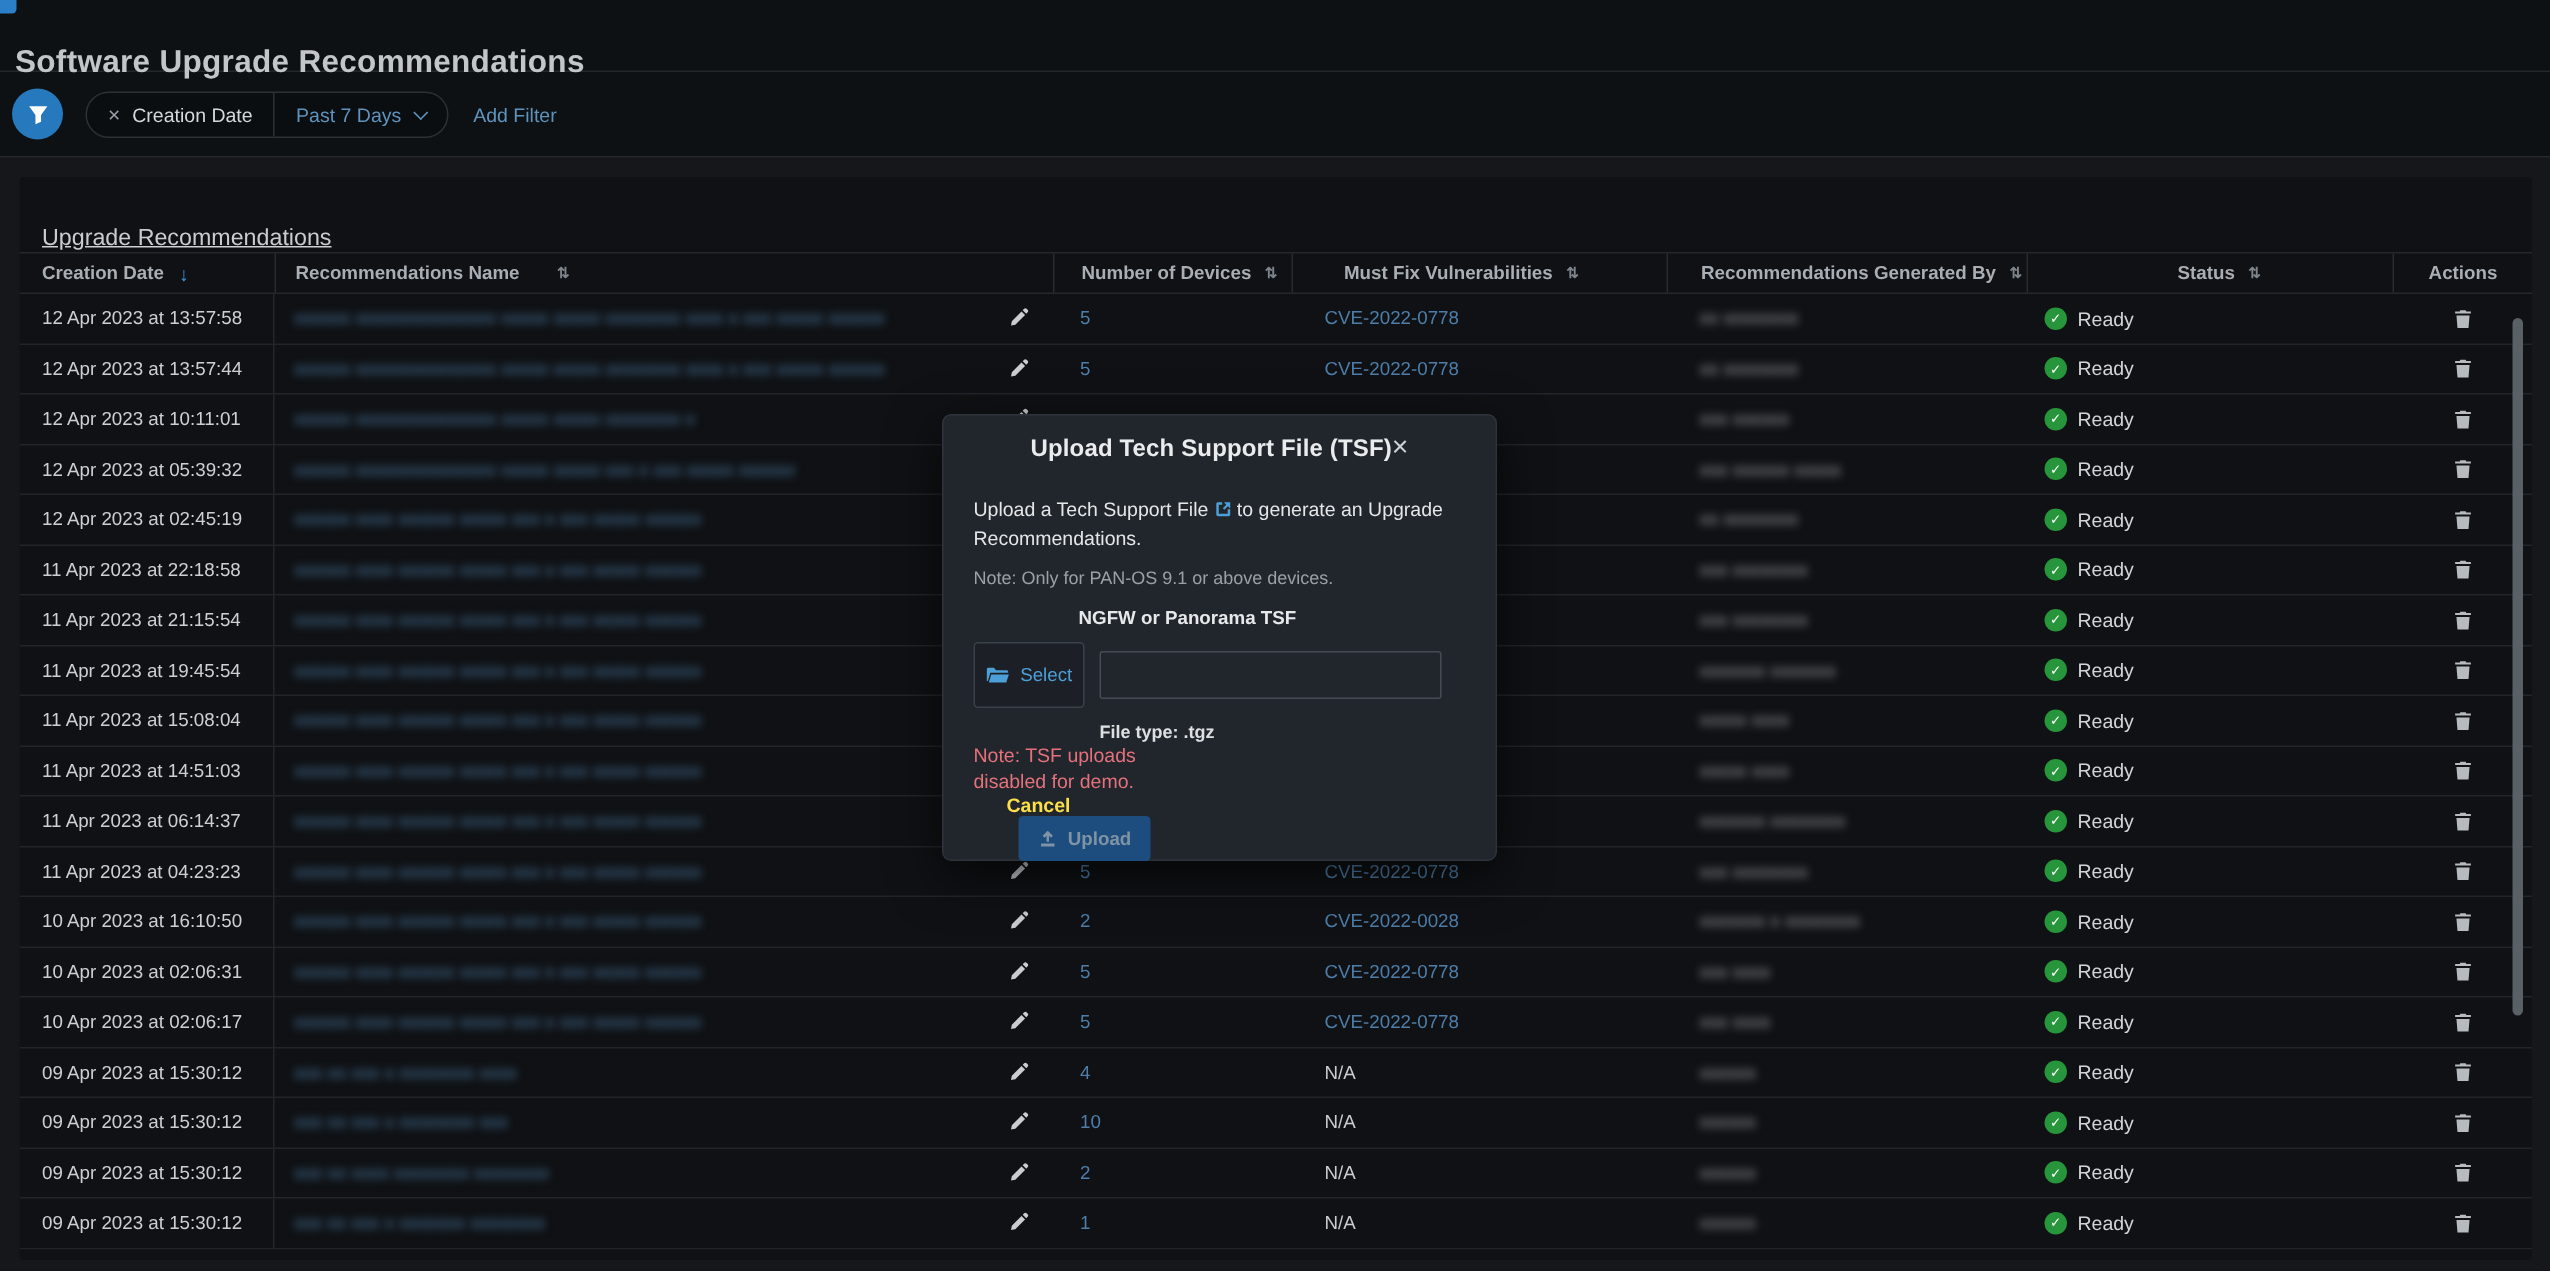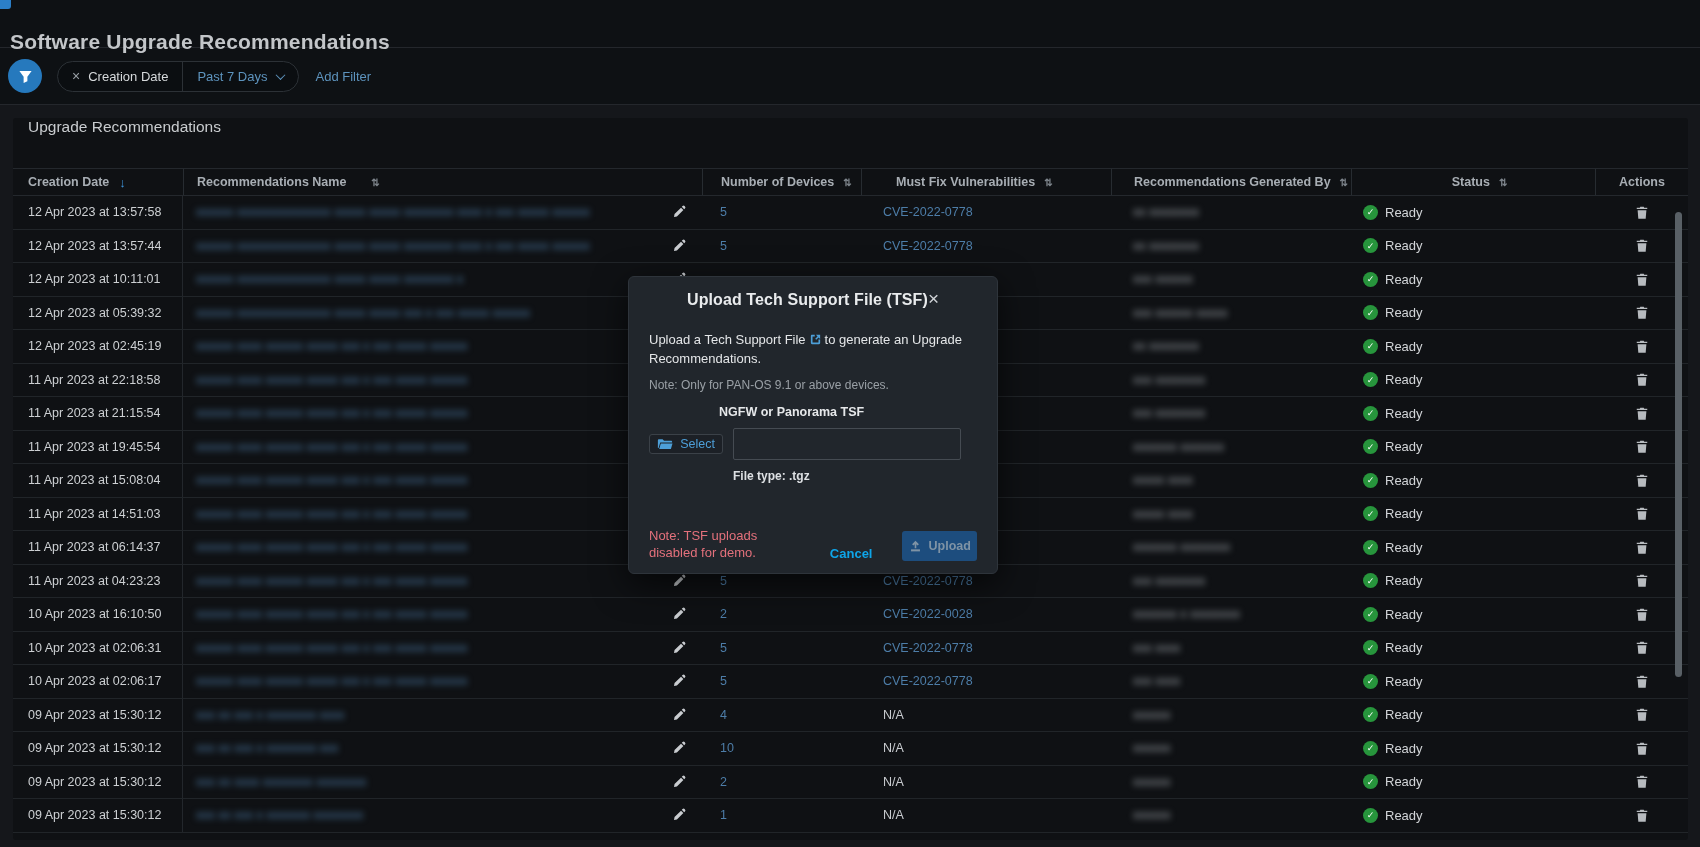--- a/index.html
+++ b/index.html
@@ -18,21 +18,21 @@
   .filter-btn{width:34px;height:34px;border-radius:50%;background:#2679bd;border:none;display:flex;align-items:center;justify-content:center;cursor:pointer;flex:0 0 auto;}
   .chip{margin-left:15px;height:31px;border:1px solid #2c3136;border-radius:16px;display:flex;align-items:stretch;overflow:hidden;background:#0b0e11;}
   .chip-seg{display:flex;align-items:center;padding:0 14px;font-size:13px;color:#d6d9db;cursor:pointer;}
   .chip-seg + .chip-seg{border-left:1px solid #2c3136;color:#5d93bd;}
   .chip .xicon{color:#9aa0a6;font-size:14px;margin-right:8px;cursor:pointer;}
   .chev{display:inline-block;width:7px;height:7px;border-right:1.5px solid #5d93bd;border-bottom:1.5px solid #5d93bd;transform:rotate(45deg) translate(-1px,-1px);margin-left:9px;}
   .add-filter{margin-left:17px;font-size:13px;color:#5d93bd;cursor:pointer;text-decoration:none;}
   
   .main{padding:13px 12px 0 13px;}
   .panel{position:relative;width:1675px;height:722px;background:#0f1114;border-radius:3px;}
-  .panel-head{height:50px;display:flex;align-items:flex-start;justify-content:space-between;padding:0 22px 0 15px;}
+  .panel-head{height:50px;display:flex;align-items:flex-end;justify-content:space-between;padding:0 22px 0 15px;text-decoration:underline;}
   .panel-head h2{font-size:15.5px;font-weight:400;color:#c9cccf;}
   .generate-btn{background:#2d74ad;color:#dceaf5;border:none;border-radius:3px;height:26px;padding:0 13px;font-size:12.5px;font-family:inherit;cursor:pointer;}
   
   .thead{height:28px;display:grid;grid-template-columns:170px 519px 159px 250px 240px 244px 93px;border-top:1px solid #24282d;border-bottom:1px solid #24282d;align-items:center;}
   .th{font-size:12.5px;font-weight:700;color:#a8aeb4;height:100%;display:flex;align-items:center;border-left:1px solid #272c31;}
   .th:first-child{border-left:none;}
   .th .sort-both{font-size:10px;color:#7d848b;margin-left:9px;}
   .th .sort-desc{font-size:13px;color:#3f96dd;margin-left:10px;font-weight:700;}
   .th.c1{padding-left:15px;} .th.c2{padding-left:13px;gap:16px;} .th.c3{padding-left:18px;}
   .th.c4{padding-left:34px;} .th.c5{padding-left:22px;} .th.c6{padding-left:12px;justify-content:center;}
@@ -57,26 +57,26 @@
   
   .modal{position:absolute;left:628px;top:276px;width:370px;height:298px;background:#21262c;border:1px solid #2e343b;border-radius:6px;box-shadow:0 10px 34px rgba(0,0,0,.65);z-index:20;padding:14px 20px 12px 20px;display:flex;flex-direction:column;}
   .m-head{display:flex;align-items:flex-start;justify-content:center;}
   .m-head h3{font-size:16px;font-weight:600;color:#e9ebed;letter-spacing:.1px;}
   .m-close{background:none;border:none;color:#ced2d6;font-size:19px;line-height:16px;cursor:pointer;padding:0;}
   .m-desc{margin-top:22px;font-size:13px;line-height:18.5px;color:#e4e6e8;}
   .m-desc svg{vertical-align:-2px;margin:0 3px;}
   .m-note{margin-top:10px;font-size:12px;color:#9aa0a6;}
   .m-label{margin-top:13px;margin-left:70px;font-size:12.5px;font-weight:700;color:#e6e8ea;}
   .m-field{margin-top:9px;display:flex;align-items:center;}
-  .select-btn{width:74px;height:20px;background:#1c2026;border:1px solid #3b4148;border-radius:3px;color:#4d9fd8;font-size:12.5px;font-family:inherit;display:flex;align-items:center;justify-content:center;gap:7px;cursor:pointer;}
+  .select-btn{width:74px;height:44px;background:#1c2026;border:1px solid #3b4148;border-radius:3px;color:#4d9fd8;font-size:12.5px;font-family:inherit;display:flex;align-items:center;justify-content:center;gap:7px;cursor:pointer;}
   .file-input{margin-left:10px;width:228px;height:32px;background:transparent;border:1px solid #454b52;border-radius:2px;color:#e4e6e8;font-size:12.5px;padding:0 8px;outline:none;}
   .m-filetype{margin-top:9px;margin-left:84px;font-size:12px;font-weight:600;color:#dde0e3;}
-  .m-footer{margin-top:auto;display:flex;align-items:flex-end;}
+  .m-footer{margin-top:auto;display:flex;align-items:flex-start;flex-direction:column;}
   .m-warn{width:138px;font-size:13px;line-height:17px;color:#e4717c;}
-  .cancel-btn{margin-left:64px;background:none;border:none;color:#0ea5e9;font-size:13px;font-weight:700;font-family:inherit;cursor:pointer;}
+  .cancel-btn{margin-left:22px;background:none;border:none;color:#fde047;font-size:13px;font-weight:700;font-family:inherit;cursor:pointer;}
   .upload-btn{margin-left:30px;width:88px;height:30px;background:#1d4d7e;border:none;border-radius:3px;color:#7f93a5;font-size:12.5px;font-weight:600;font-family:inherit;display:flex;align-items:center;justify-content:center;gap:7px;cursor:not-allowed;}
 </style>
 </head>
 <body>
 
 <div class="corner-accent"></div>
 
 <header class="topbar">
   <h1>Software Upgrade Recommendations</h1>
 </header>

